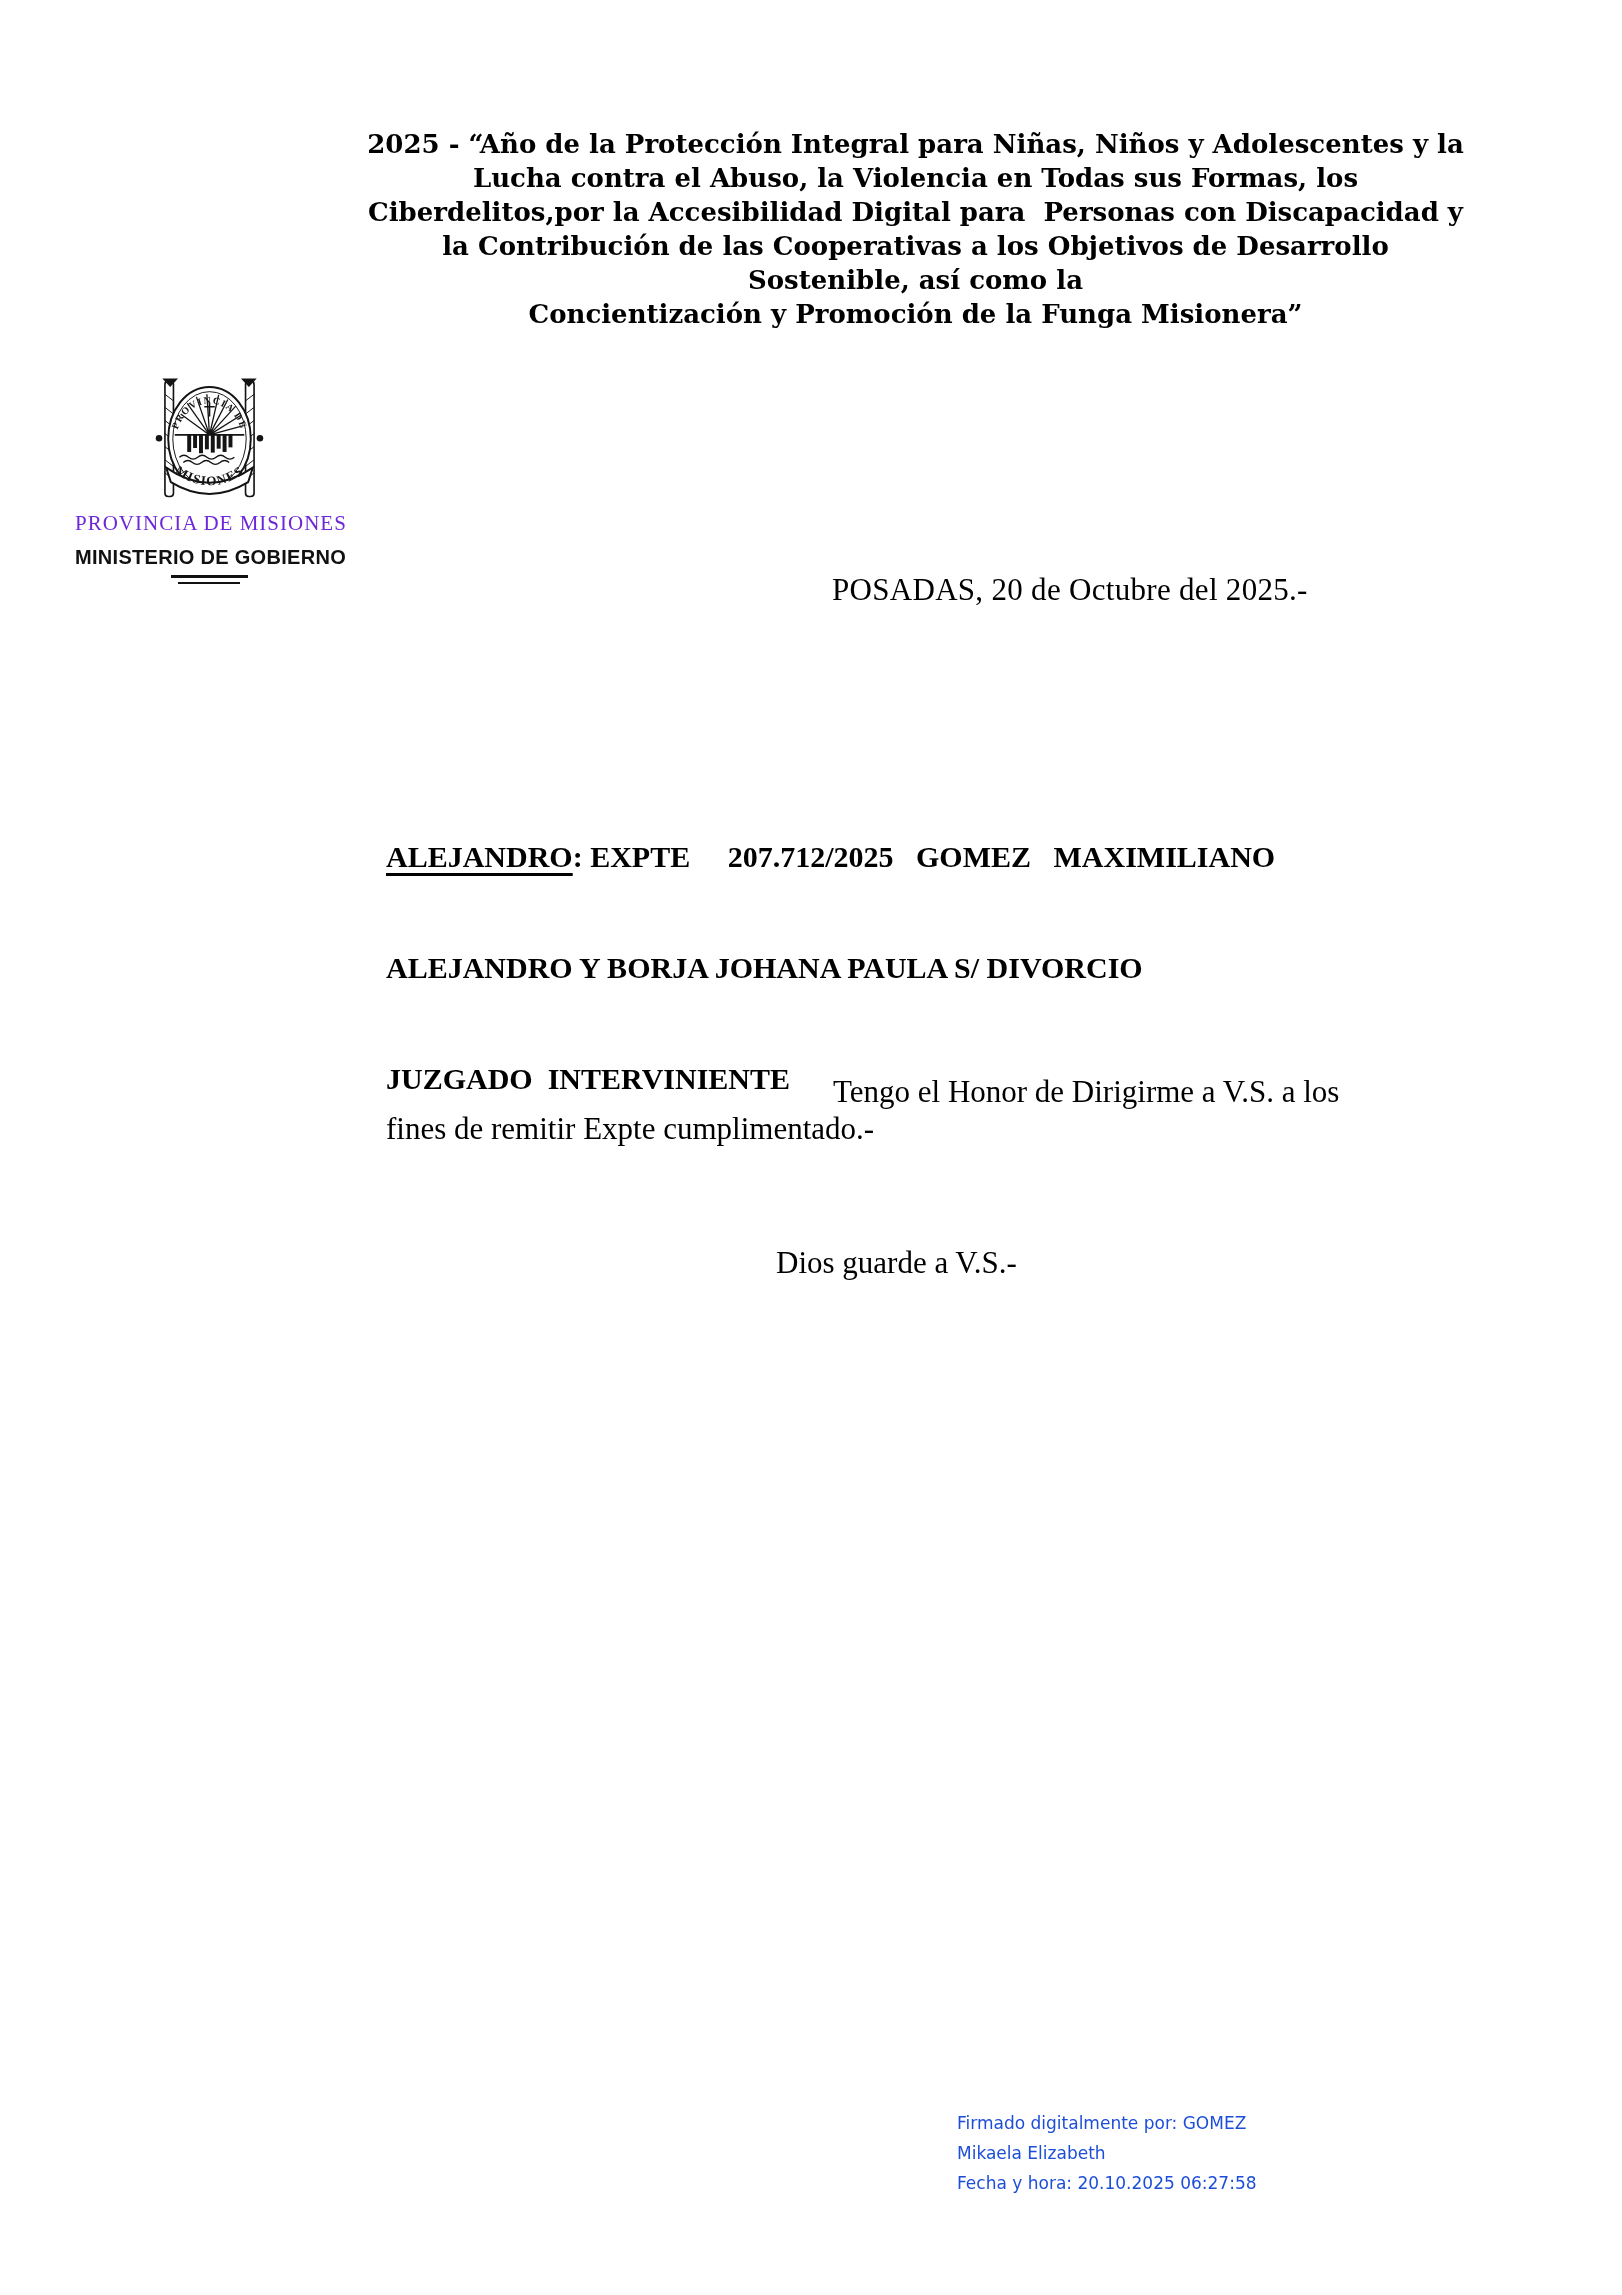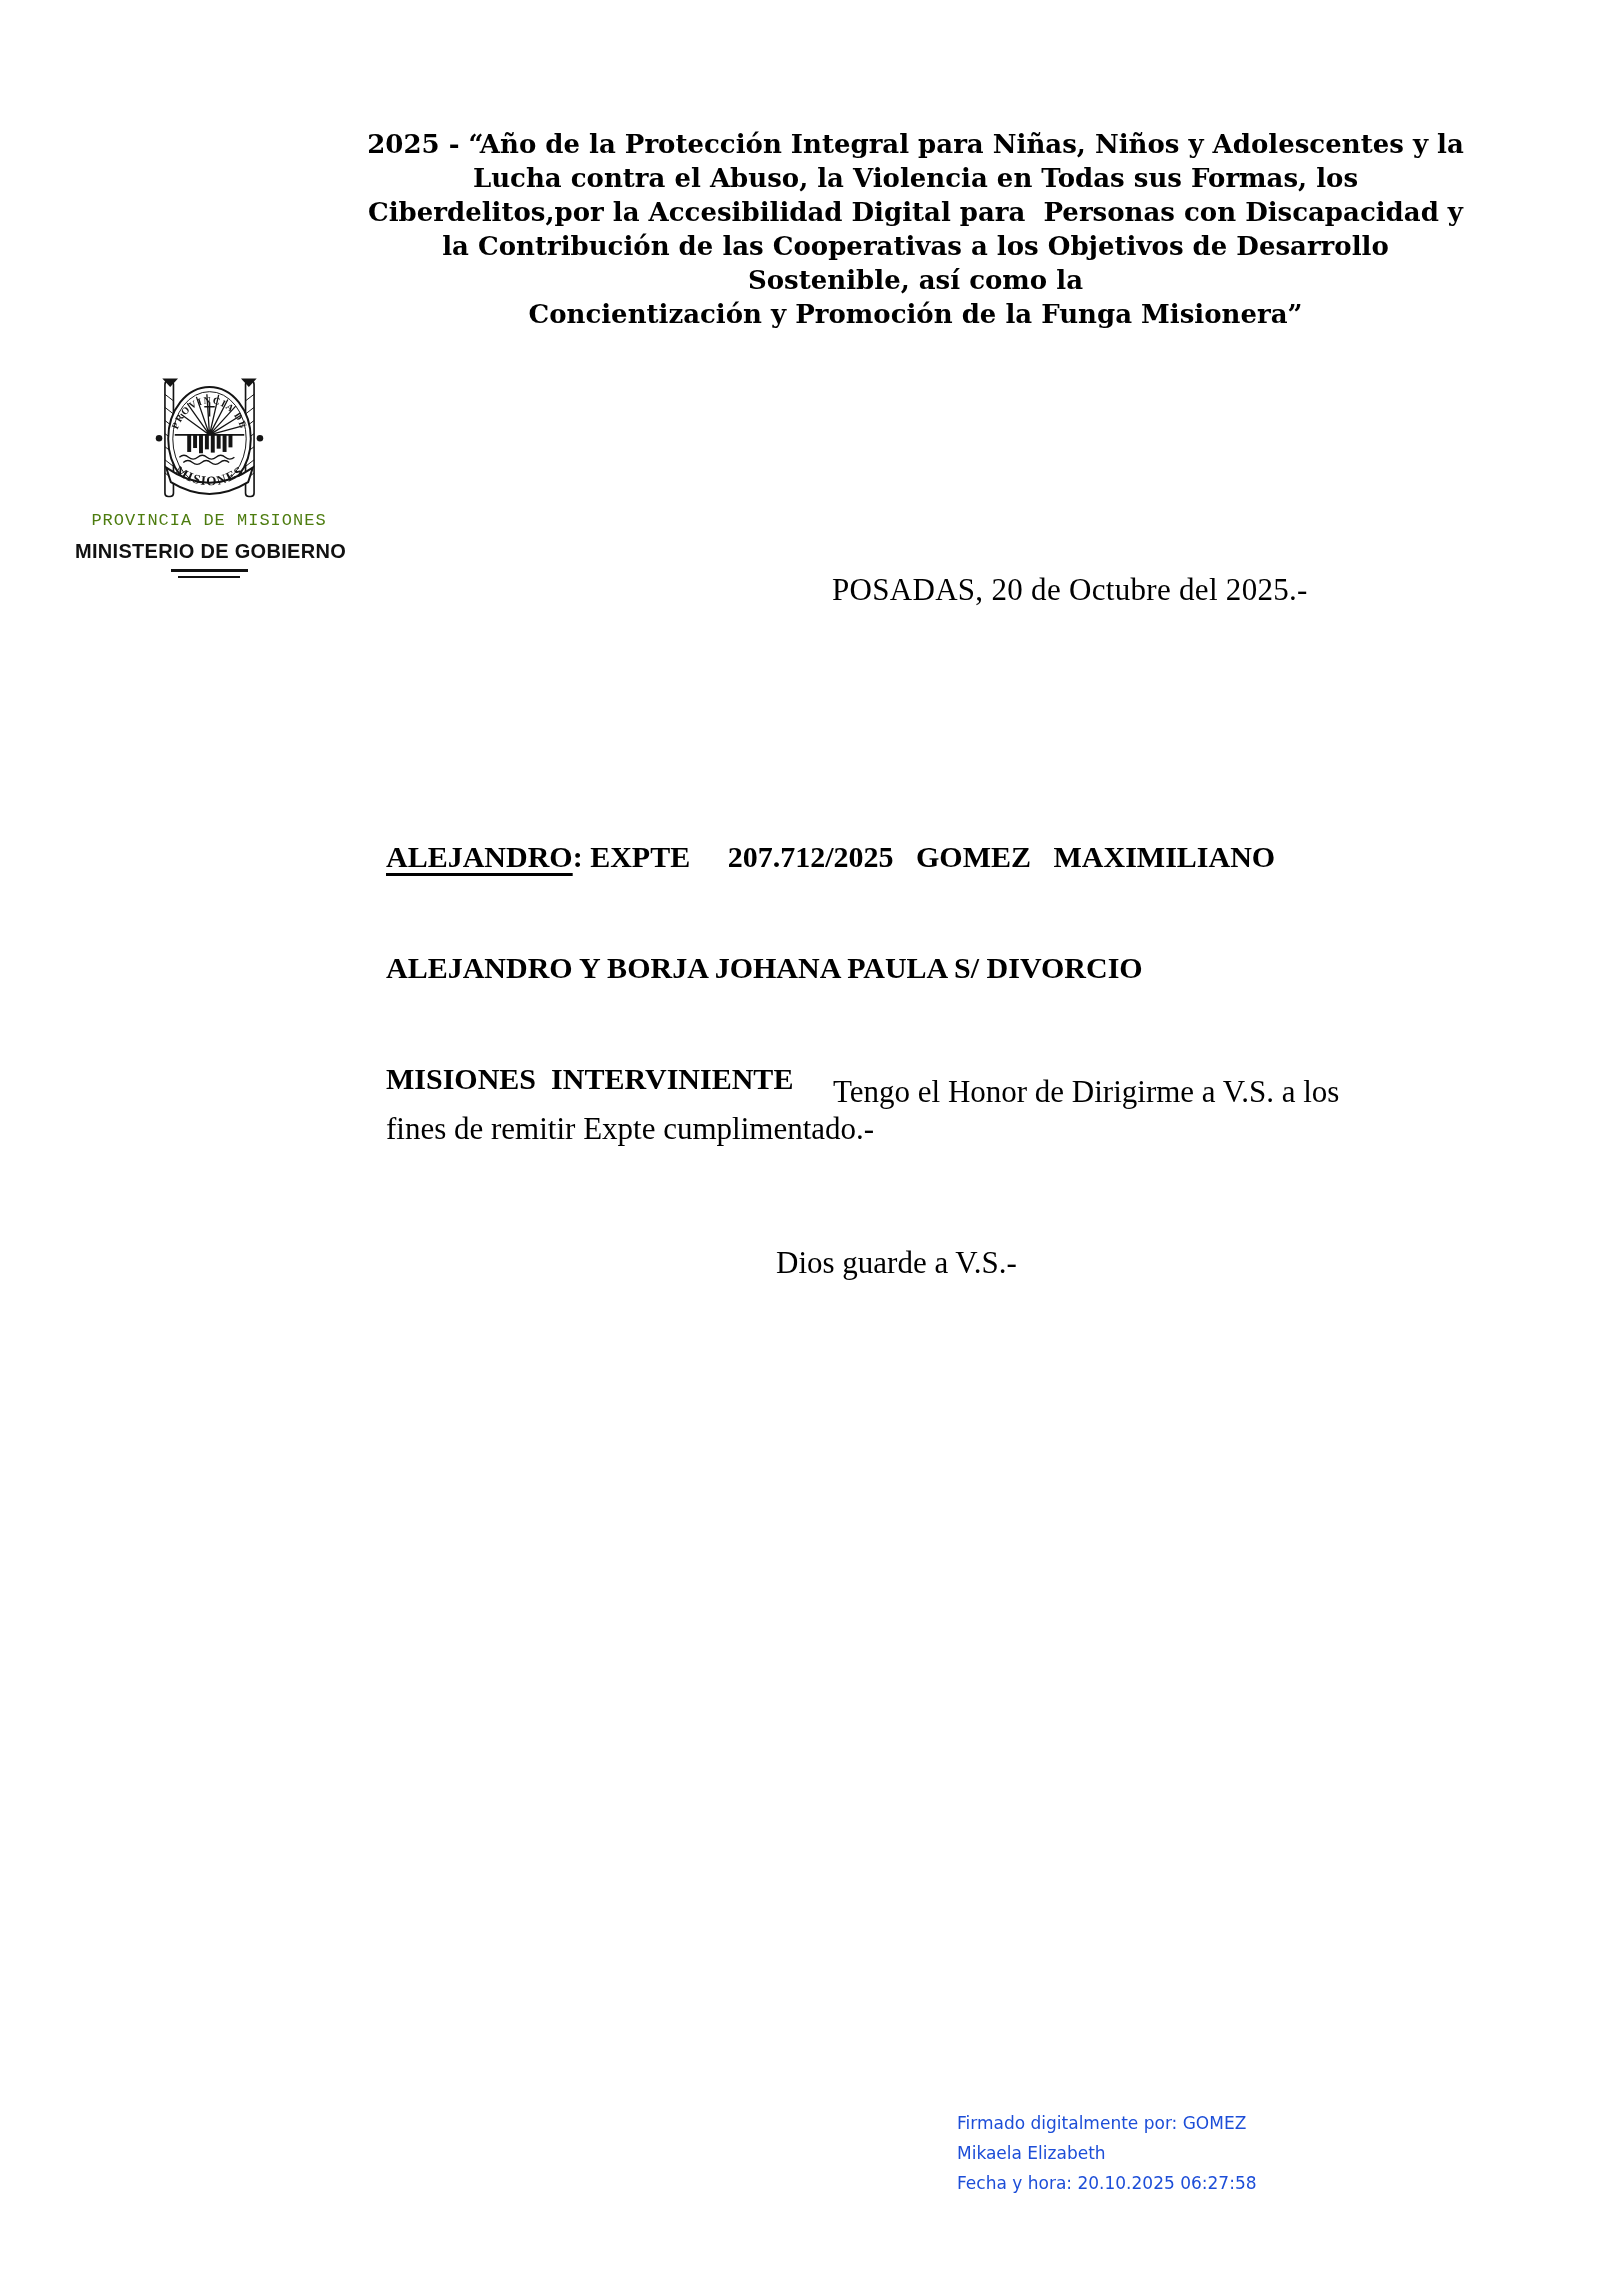--- a/index.html
+++ b/index.html
@@ -31,24 +31,24 @@
   .letterhead{
     position:absolute;
     top:372px;
     left:75px;
     width:268px;
     text-align:center;
   }
   .seal{display:block;margin:0 auto;}
   .org-line1{
     margin-top:3.9px;
-    font-family:Liberation Mono, monospace;
-    font-size:17px;
+    font-family:Liberation Serif, serif;
+    font-size:21px;
     letter-spacing:1px;
-    color:#4d7c0f;
+    color:#6d28d9;
     white-space:nowrap;
   }
   .org-line2{
     margin-top:10px;
     font-family:"Liberation Sans",sans-serif;
     font-weight:bold;
     font-size:20px;
     letter-spacing:0.3px;
     color:#111111;
     white-space:nowrap;
@@ -180,21 +180,21 @@
     <div class="org-line2">MINISTERIO DE GOBIERNO</div>
     <div class="lh-rule1"></div>
     <div class="lh-rule2"></div>
   </div>
 
   <div class="date-line">POSADAS, 20 de Octubre del 2025.-</div>
 
   <div class="reference">
     <div><span class="ref-label">ALEJANDRO</span><span>: EXPTE     207.712/2025   GOMEZ   MAXIMILIANO</span></div>
     <div>ALEJANDRO Y BORJA JOHANA PAULA S/ DIVORCIO</div>
-    <div>MISIONES  INTERVINIENTE</div>
+    <div>JUZGADO  INTERVINIENTE</div>
   </div>
 
   <div class="body-paragraph">Tengo el Honor de Dirigirme a V.S. a los
 fines de remitir Expte cumplimentado.-</div>
 
   <div class="closing-line">Dios guarde a V.S.-</div>
 
   <div class="signature">
     <div>Firmado digitalmente por: GOMEZ</div>
     <div>Mikaela Elizabeth</div>

